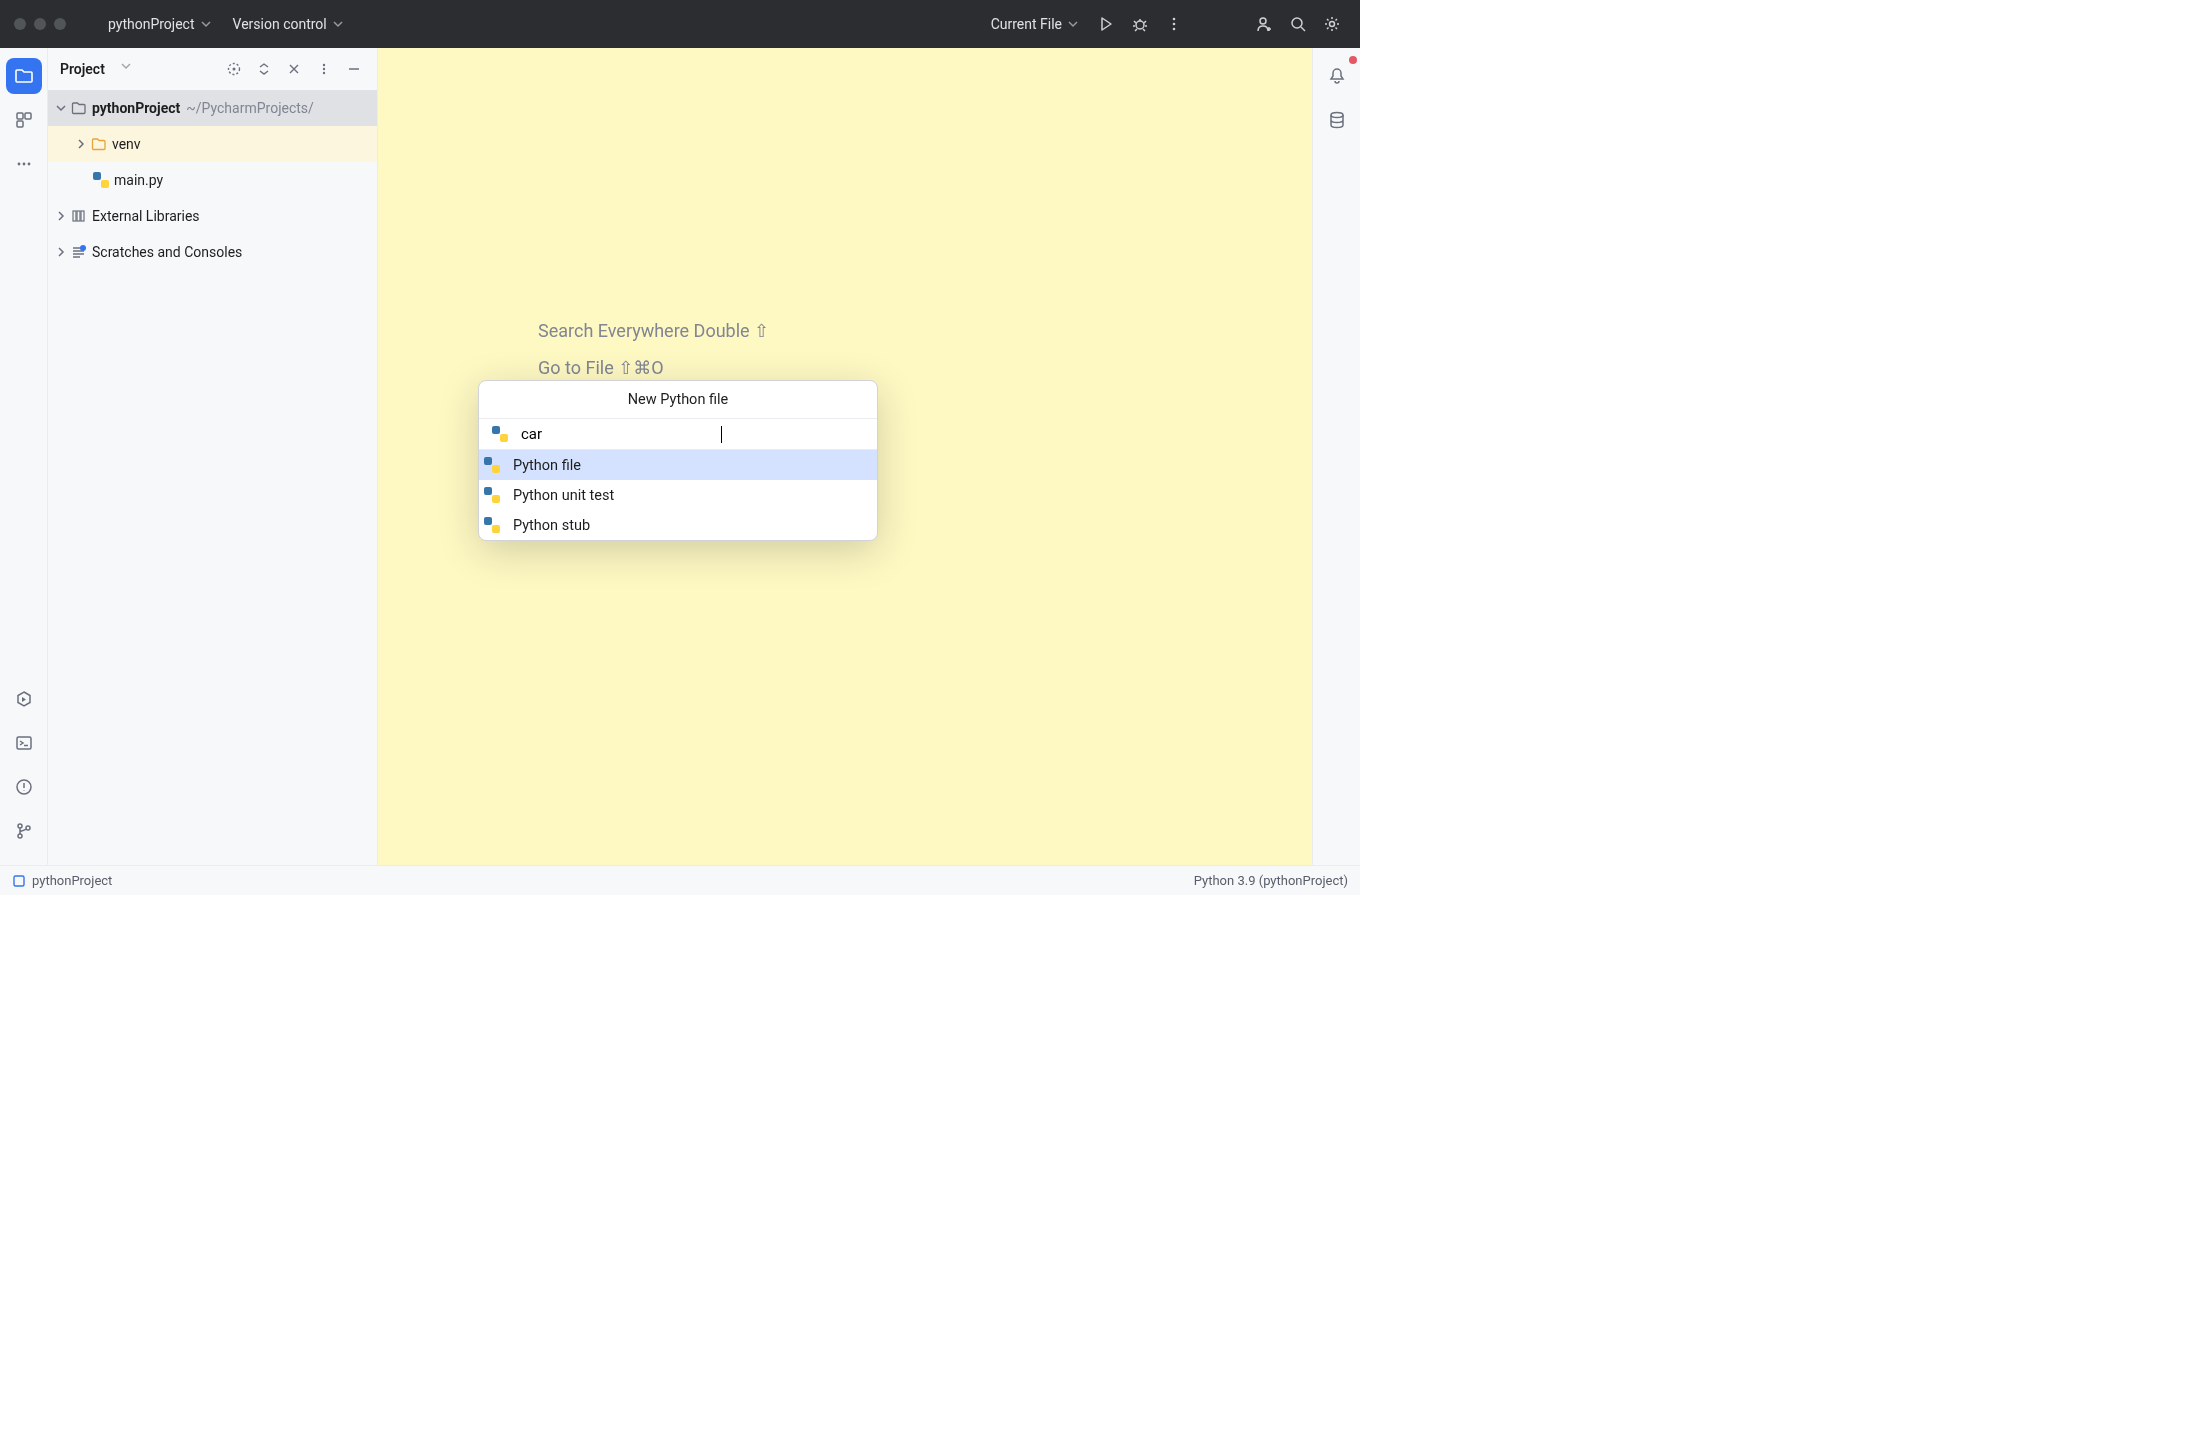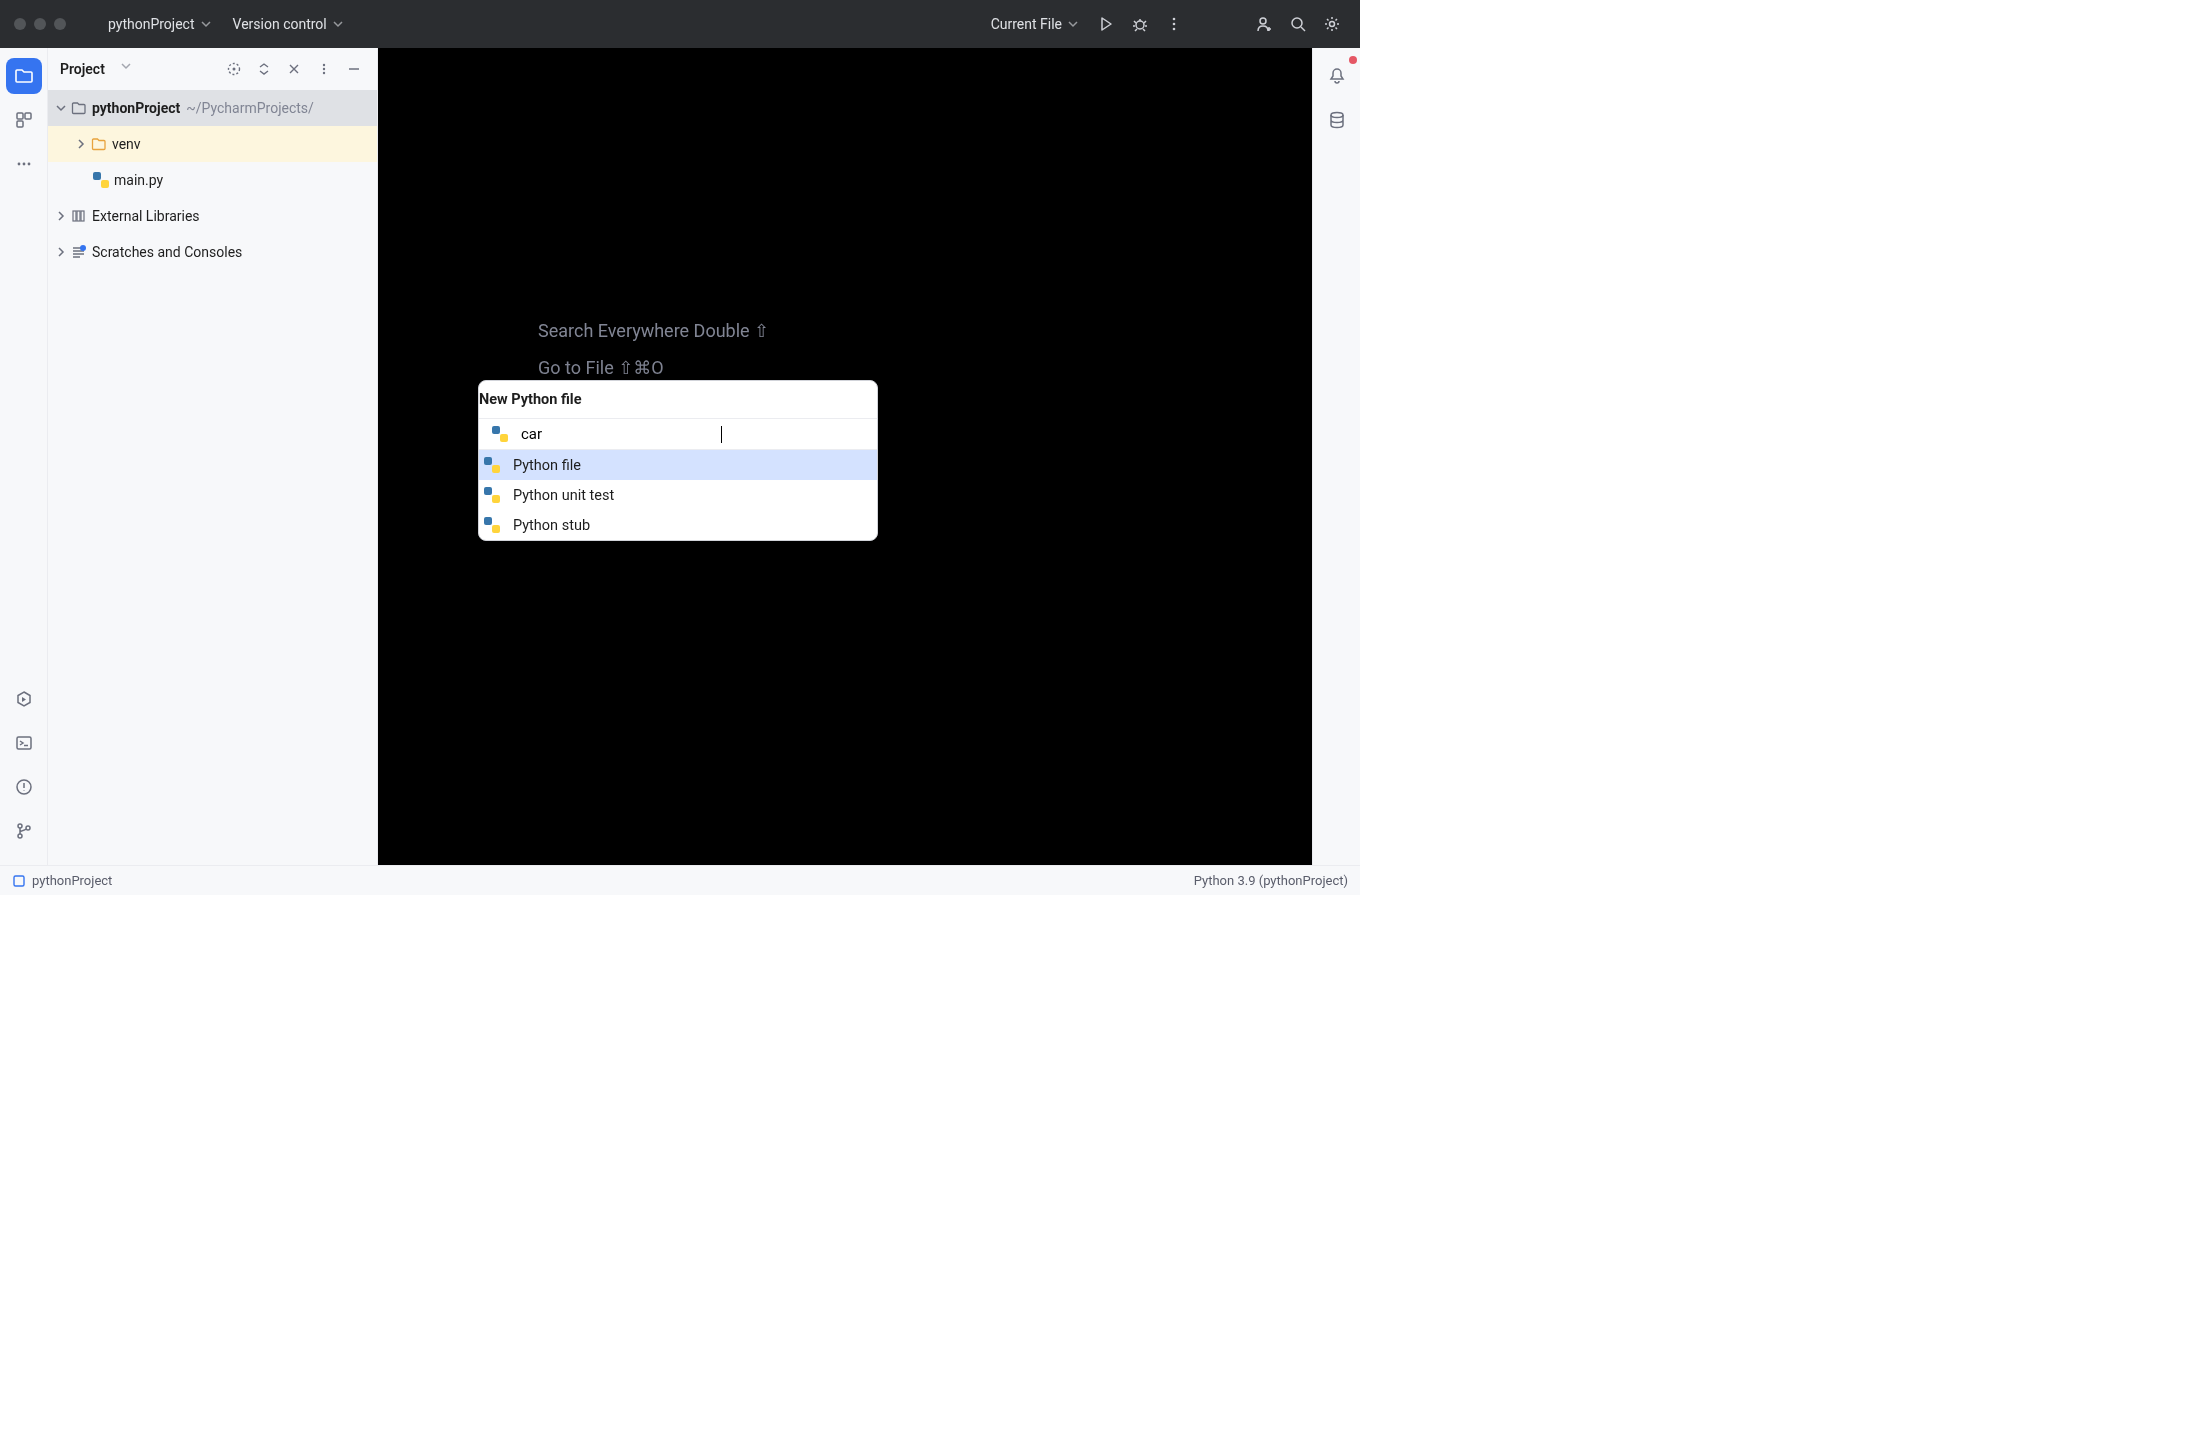--- a/index.html
+++ b/index.html
@@ -22,25 +22,25 @@
 .pp-header-spacer{flex:1}
 .pp-icon{width:22px;height:22px;display:flex;align-items:center;justify-content:center;color:#6c707e;cursor:pointer}
 .tree{flex:1;overflow:auto;font-size:14px}
 .tree-row{display:flex;align-items:center;height:36px;padding-right:8px;white-space:nowrap;cursor:pointer}
 .tree-row.selected{background:#dfe1e5}
 .tree-row.venv{background:#fdf6de}
 .arrow{width:18px;display:inline-flex;justify-content:center;color:#6c707e}
 .ticon{width:18px;height:18px;margin-right:4px;display:inline-flex;align-items:center;justify-content:center}
 .treelabel{color:#1e1e1e}
 .treelabel .path{color:#818594;margin-left:6px}
-.editor{flex:1;position:relative;background:#000000}
+.editor{flex:1;position:relative;background:#fef9c3}
 .hints{position:absolute;left:160px;top:272px;color:#818594;font-size:18px}
 .hints div{margin-bottom:16px}
 .popup{position:absolute;left:100px;top:332px;width:400px;background:#fff;border:1px solid #d1d3d9;border-radius:8px;box-shadow:0 10px 40px rgba(0,0,0,.18)}
-.popup-title{font-weight:700;font-size:14.5px;padding:10px 0;border-bottom:1px solid #ebecf0}
+.popup-title{text-align:center;font-weight:400;font-size:14.5px;padding:10px 0;border-bottom:1px solid #ebecf0}
 .popup-input{display:flex;align-items:center;padding:6px 12px;border-bottom:1px solid #ebecf0;gap:8px}
 .popup-input input{border:0;outline:0;font-size:15px;flex:1;background:transparent}
 .popup-list .prow{display:flex;align-items:center;padding:6px 4px;gap:8px;cursor:pointer;font-size:14.5px}
 .popup-list .prow.sel{background:#d4e2ff}
 .rightrail{width:48px;background:#f7f8fa;border-left:1px solid #ebecf0;display:flex;flex-direction:column;align-items:center;padding-top:10px;gap:8px}
 .statusbar{height:30px;border-top:1px solid #ebecf0;display:flex;align-items:center;padding:0 12px;font-size:13px;color:#5a5d6b;background:#f7f8fa}
 .statusbar .sb-spacer{flex:1}
 .pyicon{width:16px;height:16px;position:relative}
 .pyicon::before,.pyicon::after{content:"";position:absolute;width:8px;height:8px;border-radius:2px}
 .pyicon::before{background:#3776ab;top:0;left:0}

